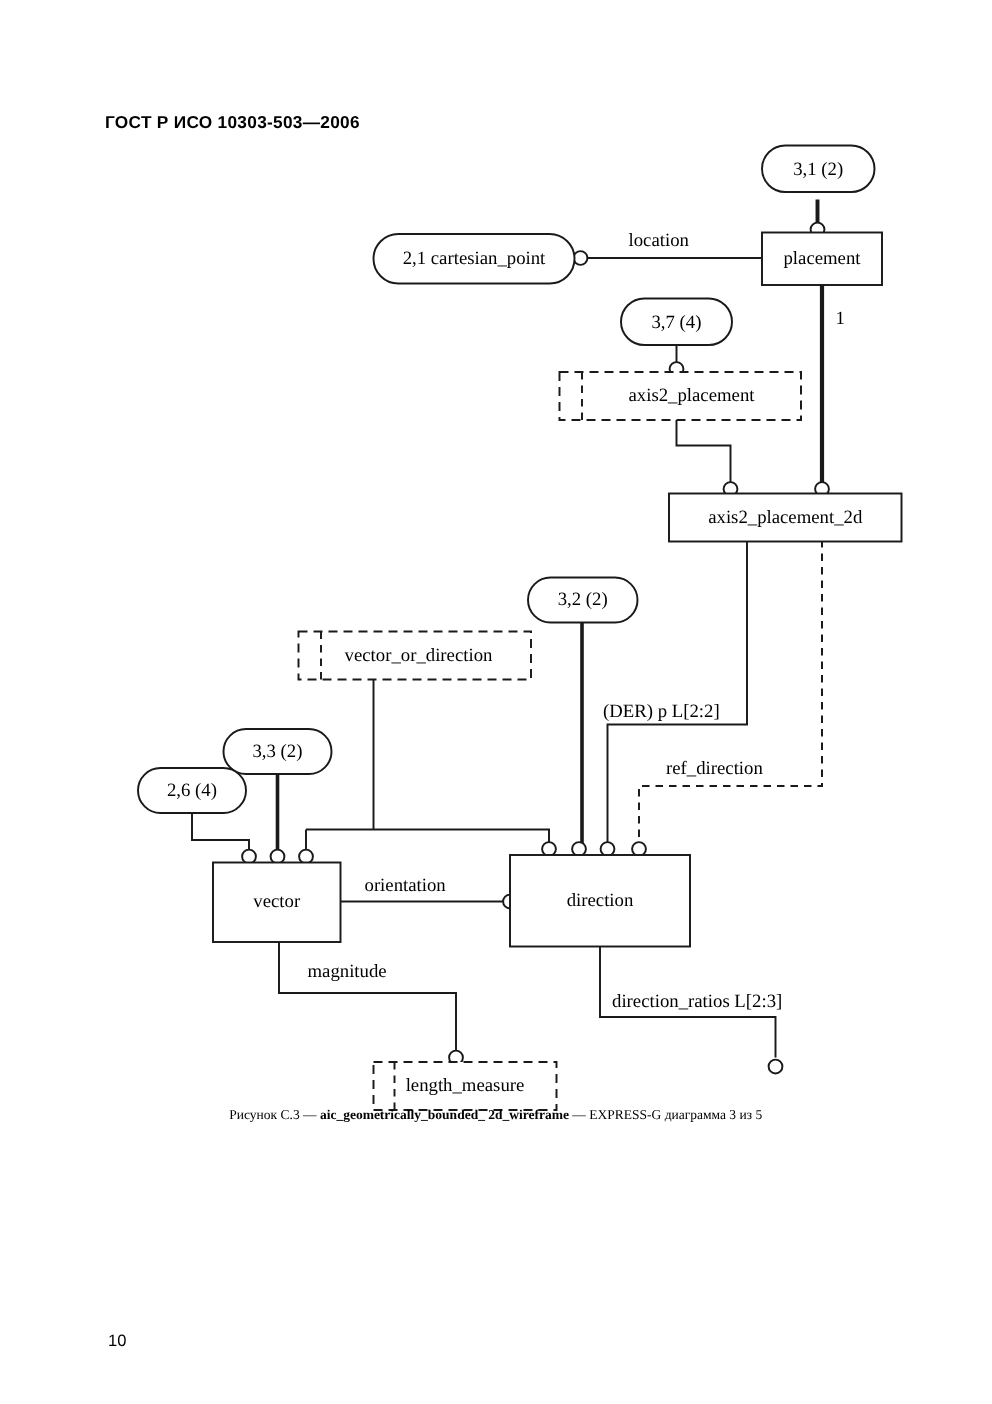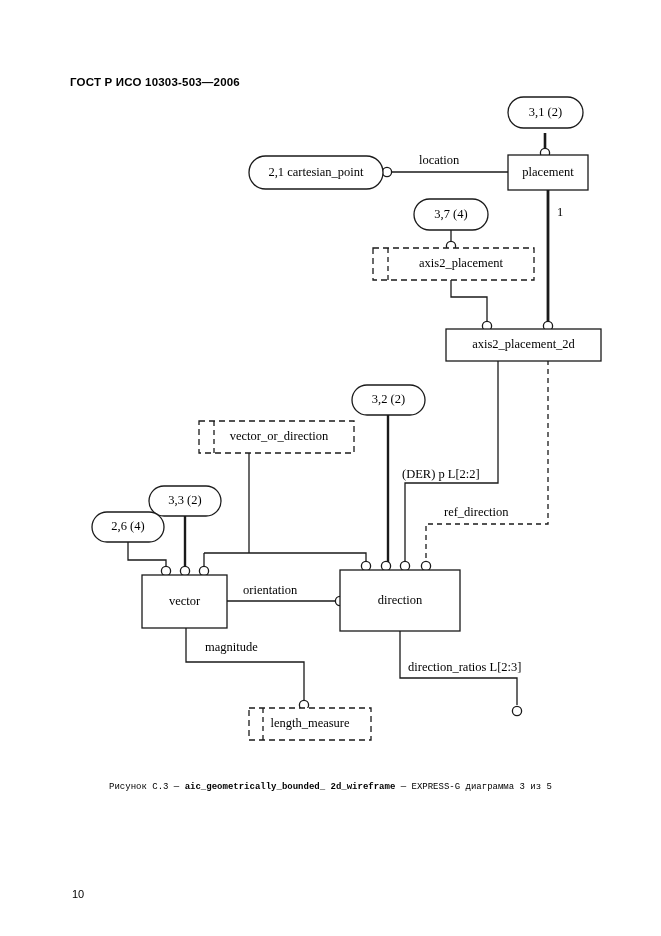--- a/index.html
+++ b/index.html
@@ -32,24 +32,24 @@
     font-weight: bold;
     font-size: 11.5px;
     letter-spacing: 0.2px;
     white-space: nowrap;
     margin-top: 14px;
   }
   
   .caption {
     position: absolute;
     left: 0;
-    top: 782px;
+    top: 738px;
     width: 661px;
     text-align: center;
-    font-family: Liberation Mono, monospace;
+    font-family: Liberation Serif, serif;
     font-size: 9px;
     white-space: nowrap;
   }
   .caption b { font-weight: bold; }
   
   .folio {
     position: absolute;
     left: 72px;
     top: 888px;
     font-family: "Liberation Sans", sans-serif;

